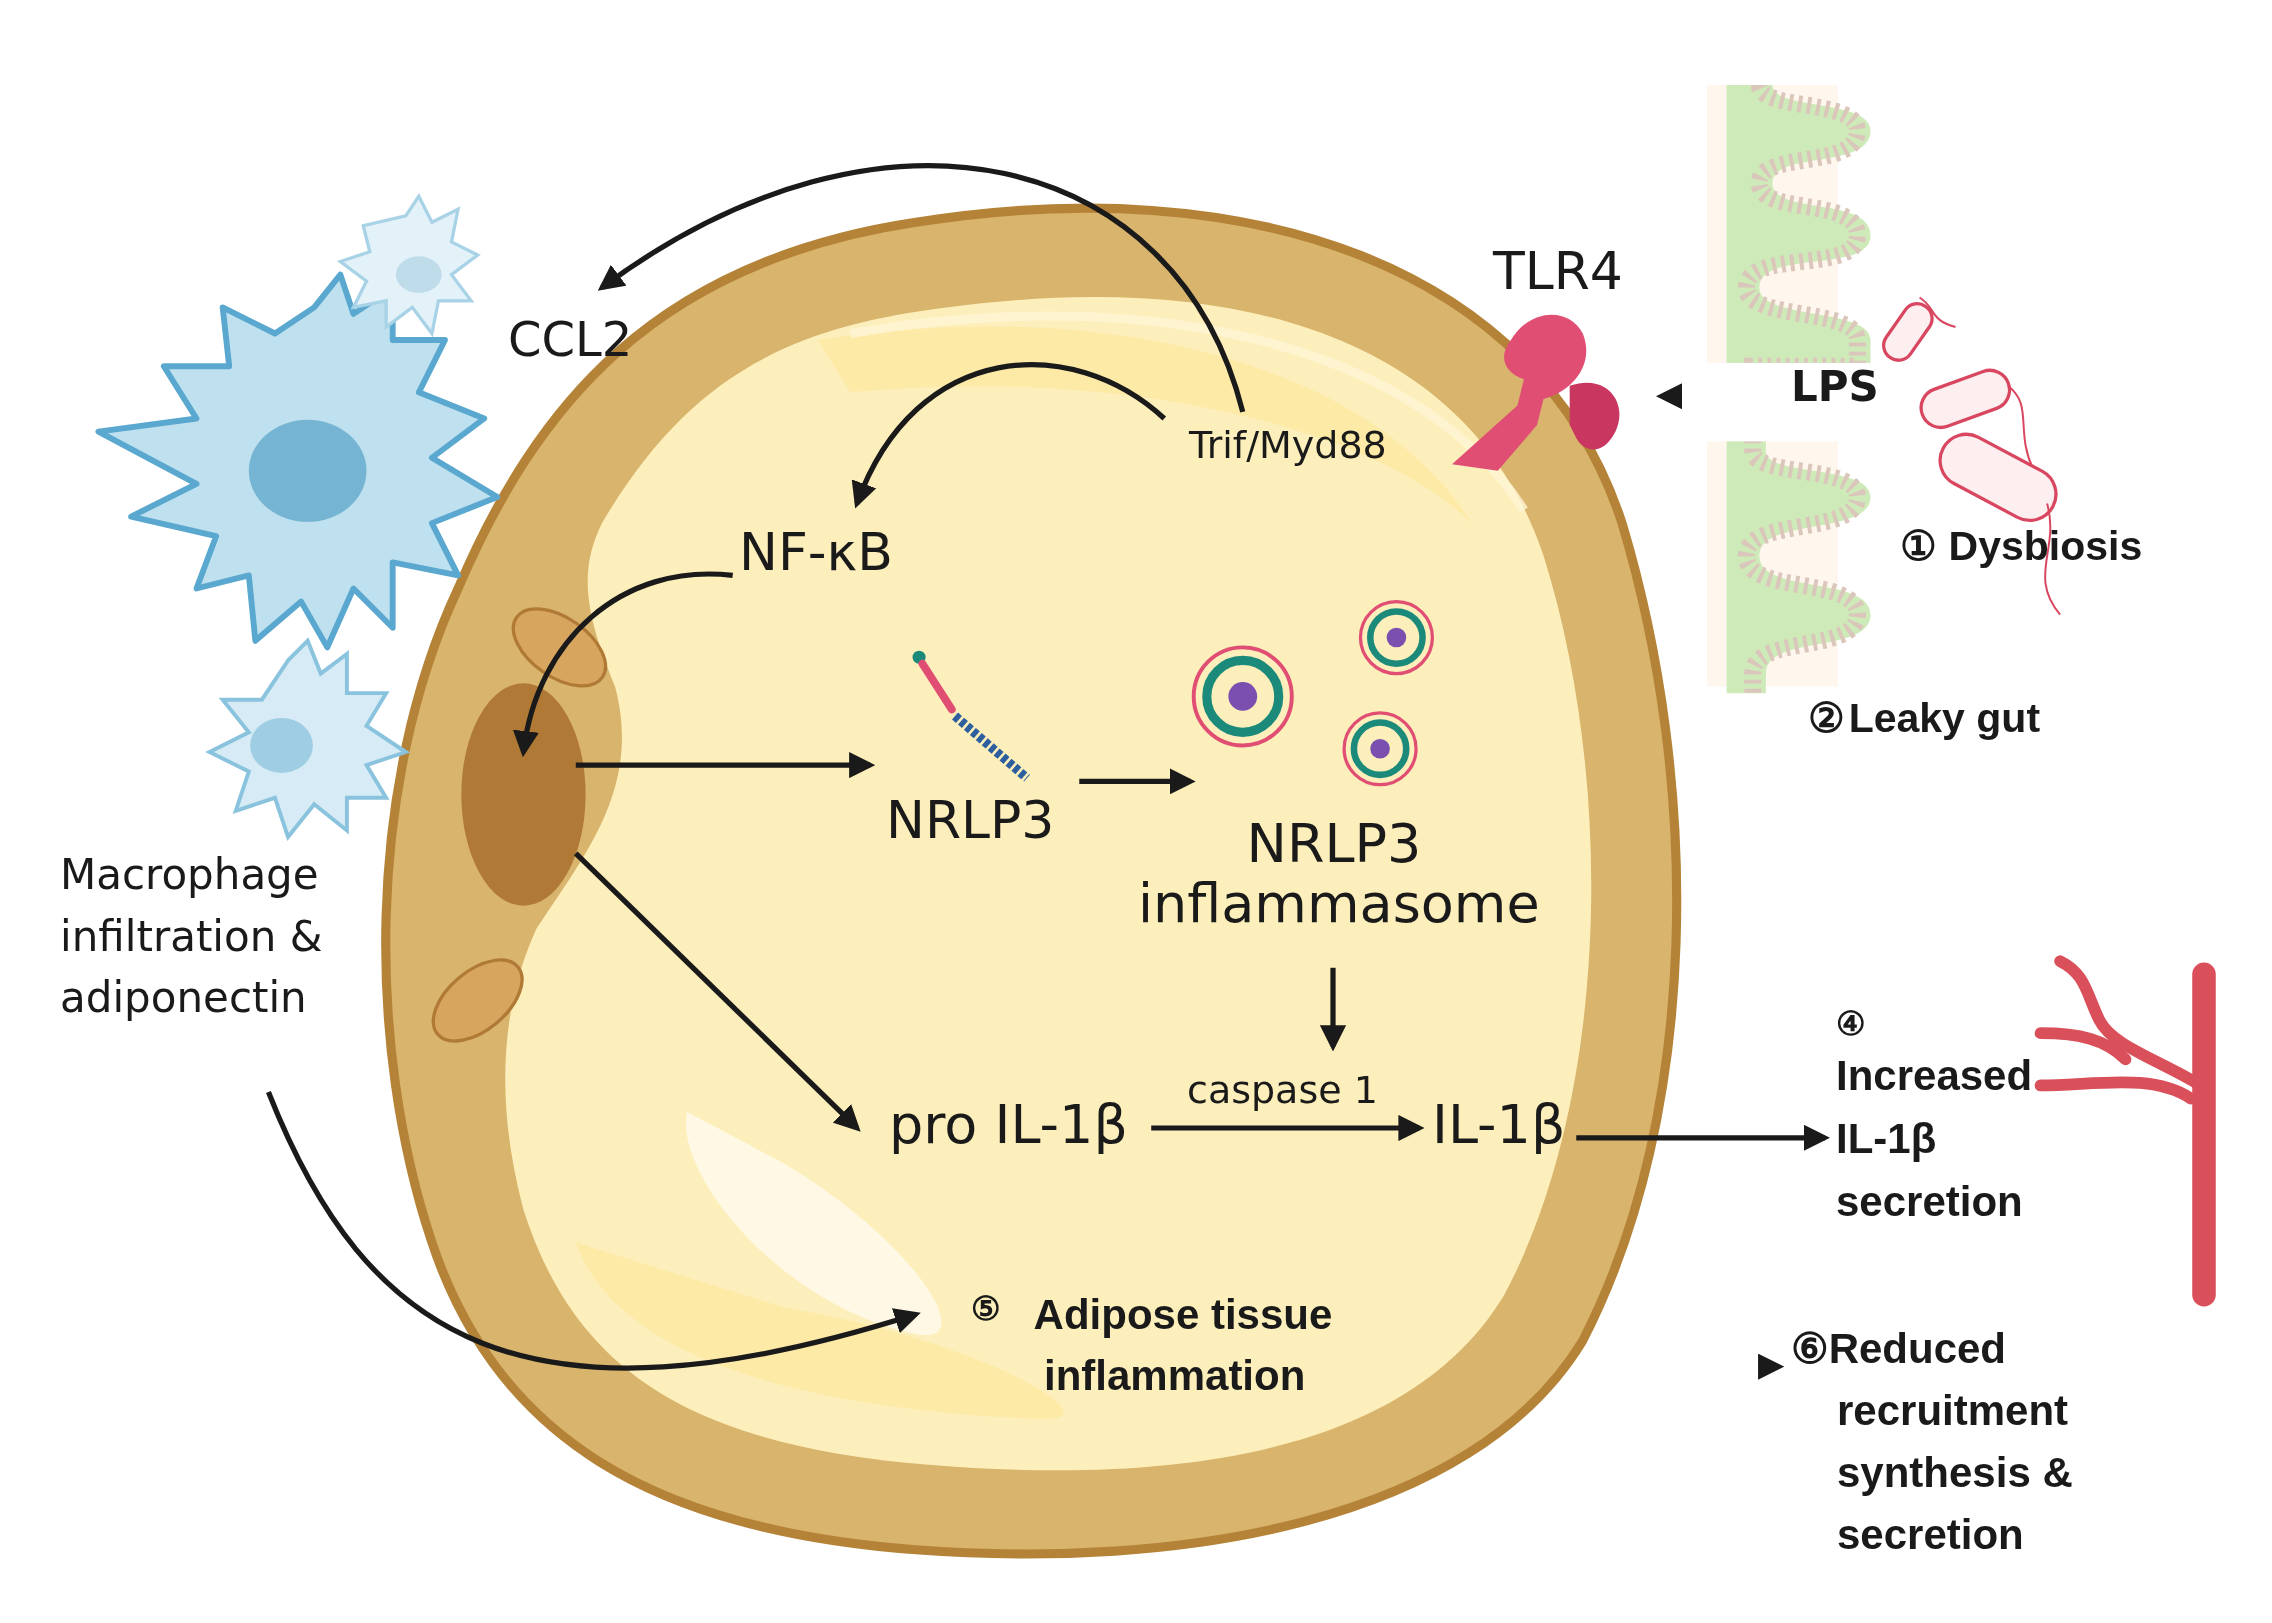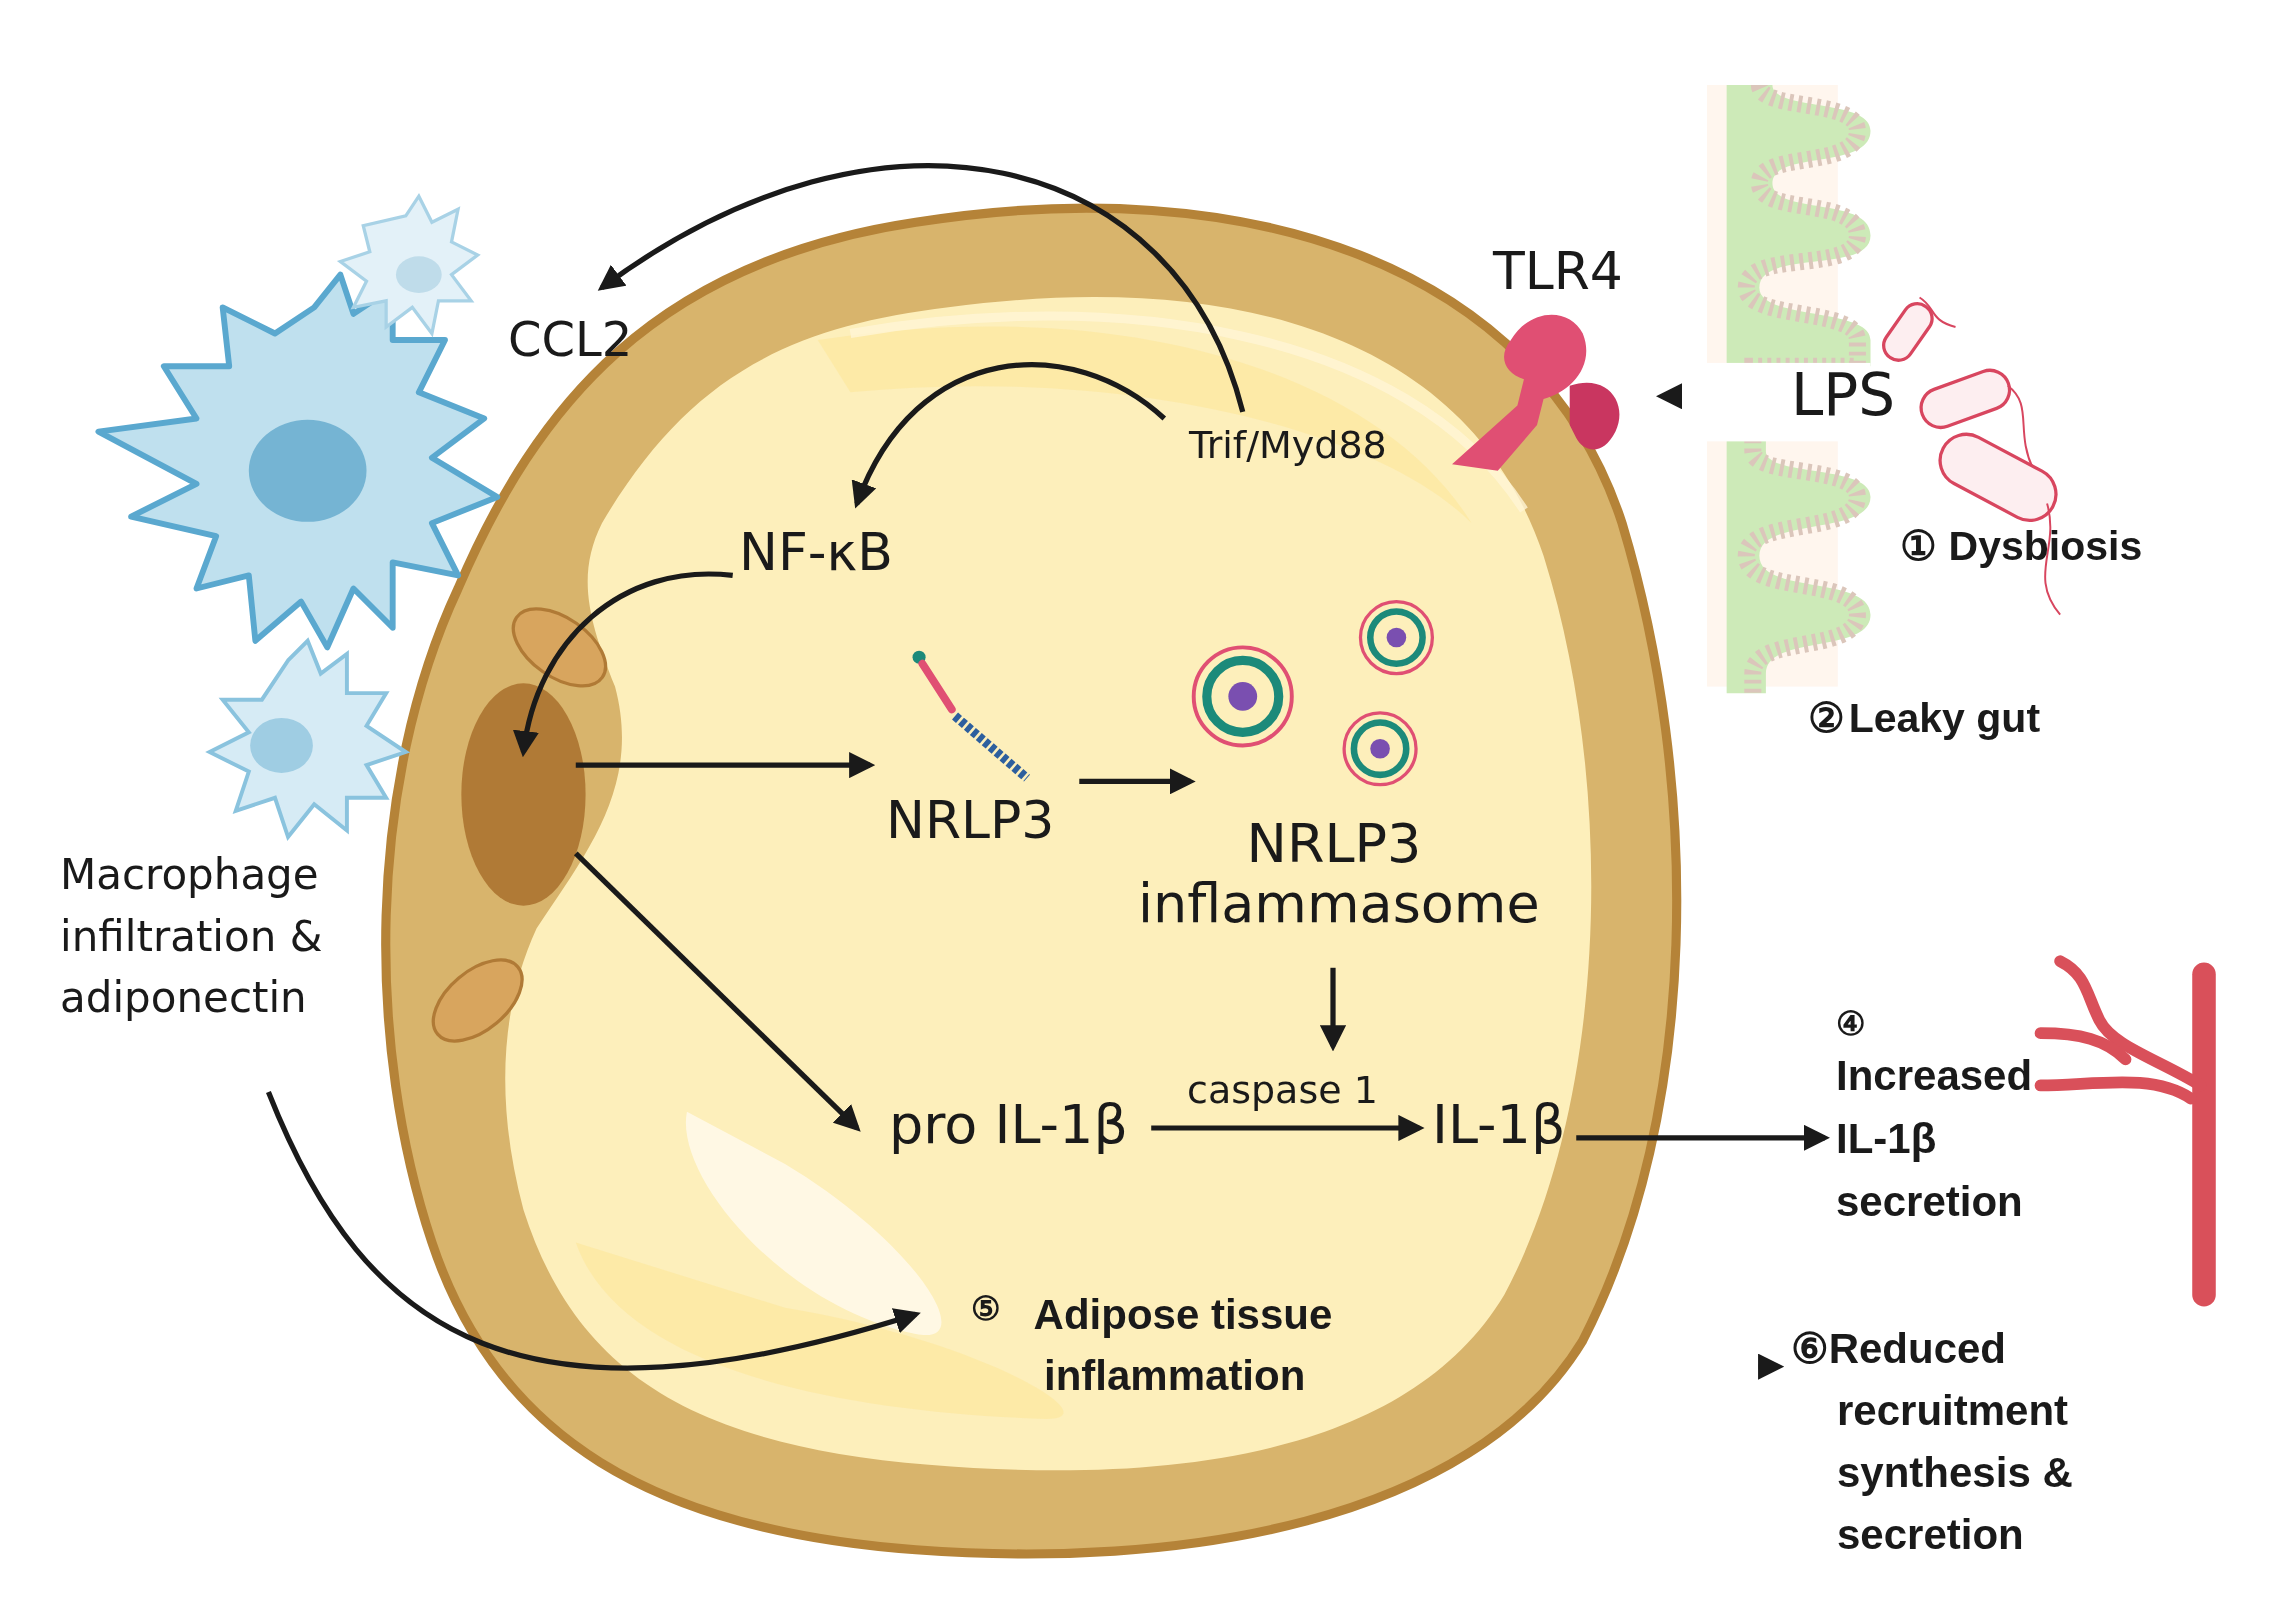--- a/index.html
+++ b/index.html
@@ -118,21 +118,21 @@
     <path d="M1760,1725 L2170,1725" stroke="#1a1a1a" marker-end="url(#ah)"></path>
     <path d="M2410,1740 L2790,1740" stroke="#1a1a1a" marker-end="url(#ah)"></path>
     <path d="M410,1670 C560,2050 800,2200 1400,2010" stroke="#1a1a1a" marker-end="url(#ah)"></path>
     <path d="M2150,2090 L2720,2090" stroke="url(#fadeL)" marker-end="url(#ah)"></path>
   </g>
 </svg>
 
 
 <div class="lbl reg" style="left:508px;top:313px;font-size:48px;">CCL2</div>
 <div class="lbl reg" style="left:1493px;top:242px;font-size:52px;">TLR4</div>
-<div class="lbl reg" style="left:1791px;top:363px;font-size:58px;">LPS</div>
+<div class="lbl reg" style="left:1791px;top:363px;font-size:42px;font-weight:bold;">LPS</div>
 <div class="lbl reg" style="left:1189px;top:424px;font-size:38px;">Trif/Myd88</div>
 <div class="lbl reg" style="left:739px;top:523px;font-size:52px;">NF-κB</div>
 <div class="lbl reg" style="left:886px;top:791px;font-size:52px;">NRLP3</div>
 
 <div class="lbl reg multi" style="left:1138px;top:814px;font-size:54px;text-align:center;width:392px;">
   <span>NRLP3</span>
   <span>inflammasome</span>
 </div>
 
 <div class="lbl reg" style="left:1187px;top:1069px;font-size:38px;">caspase 1</div>

